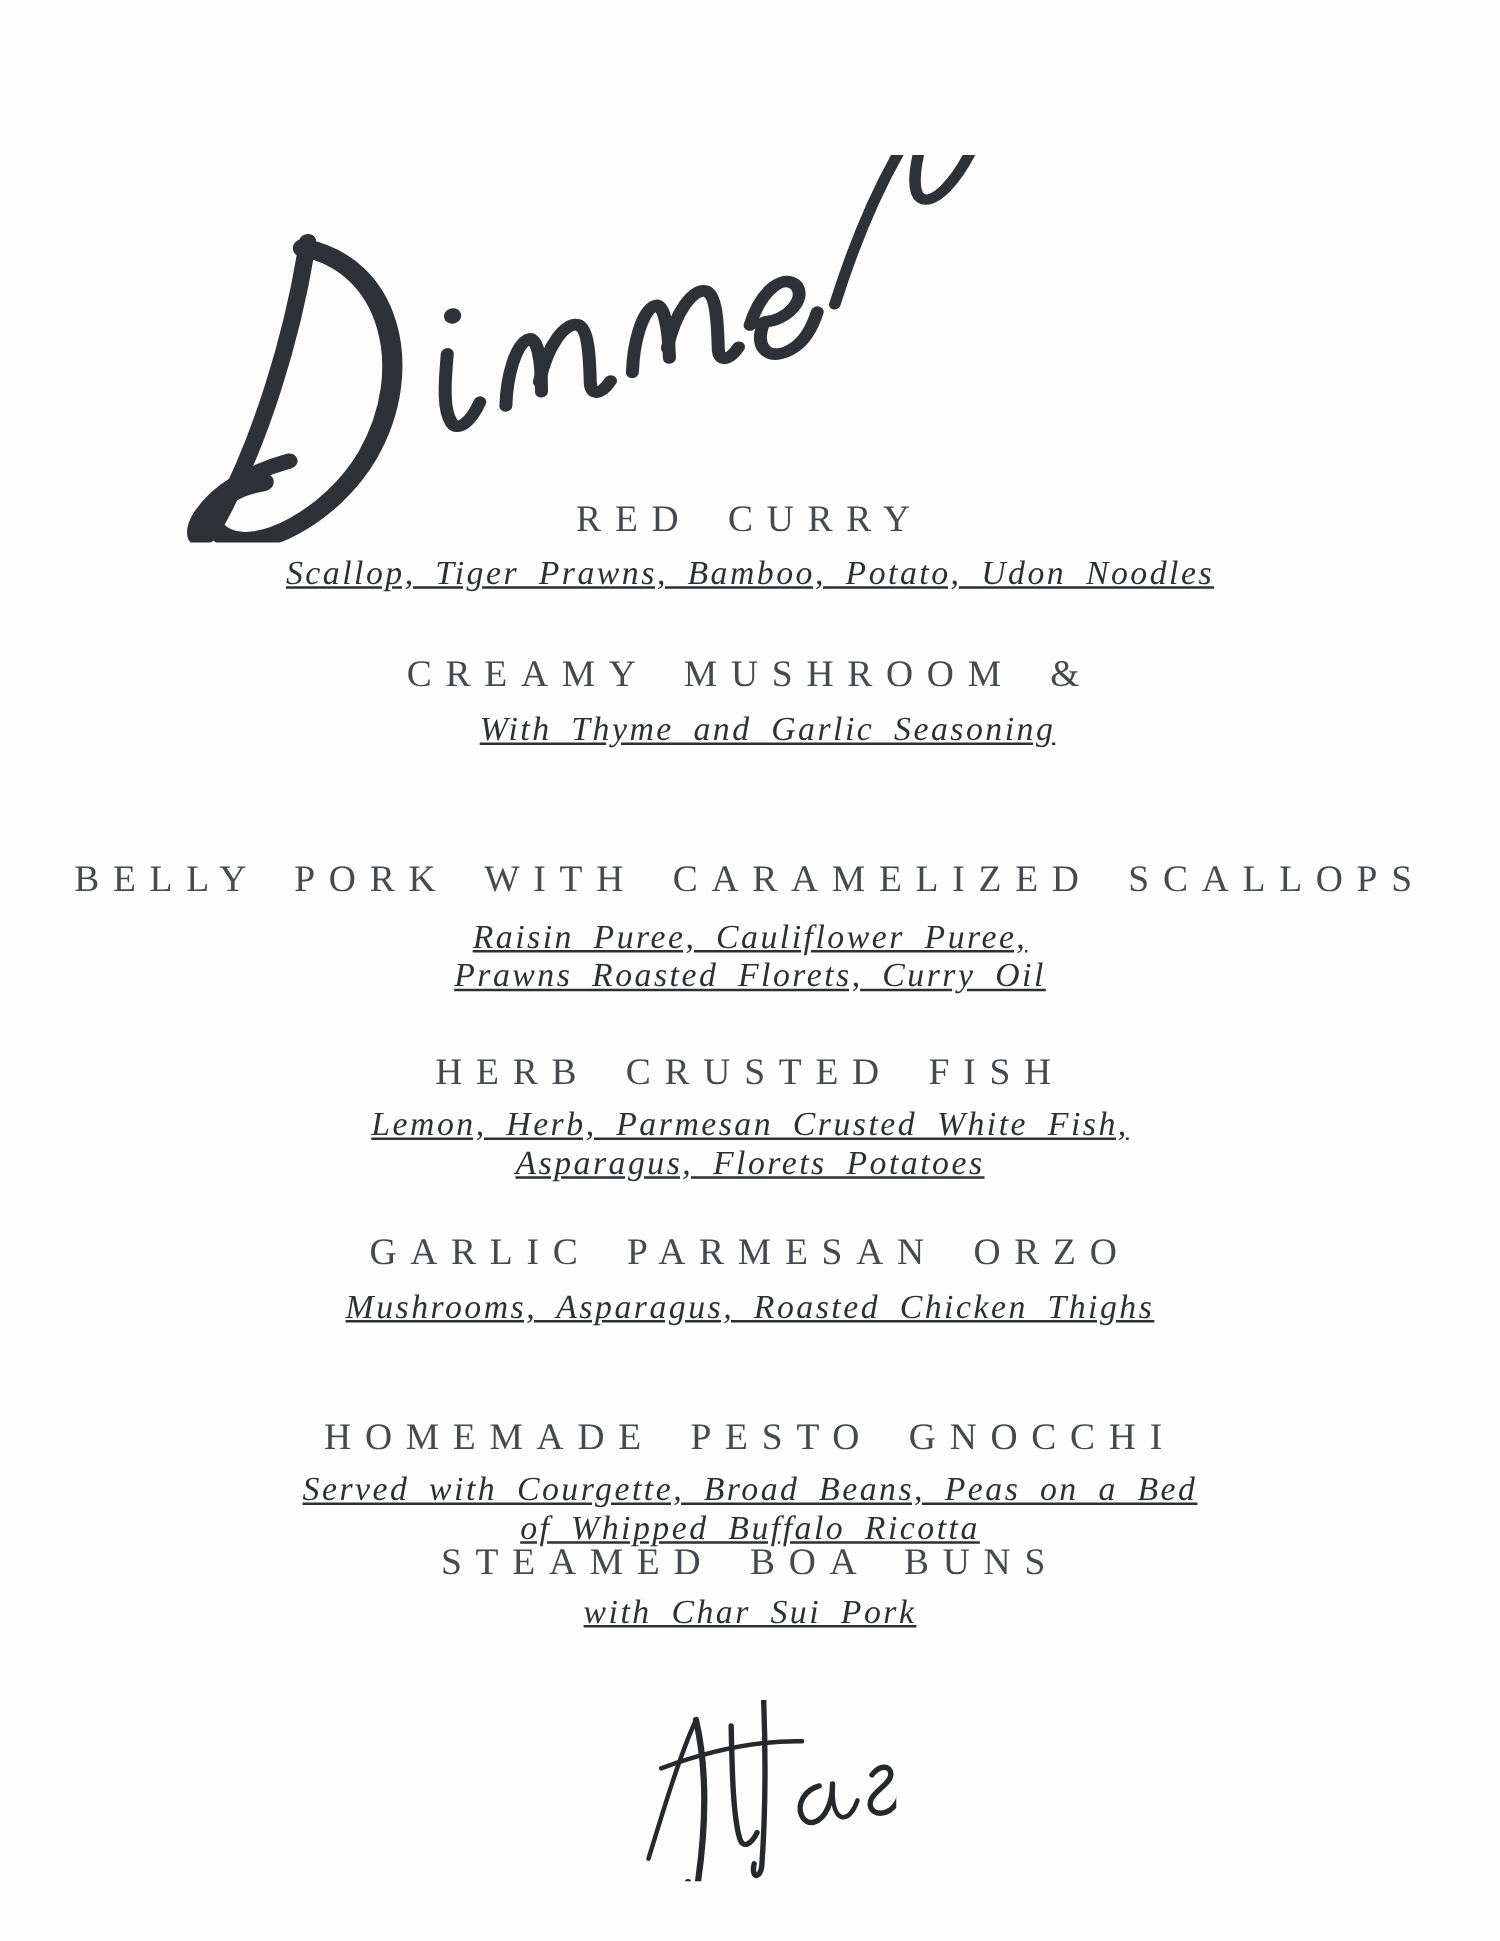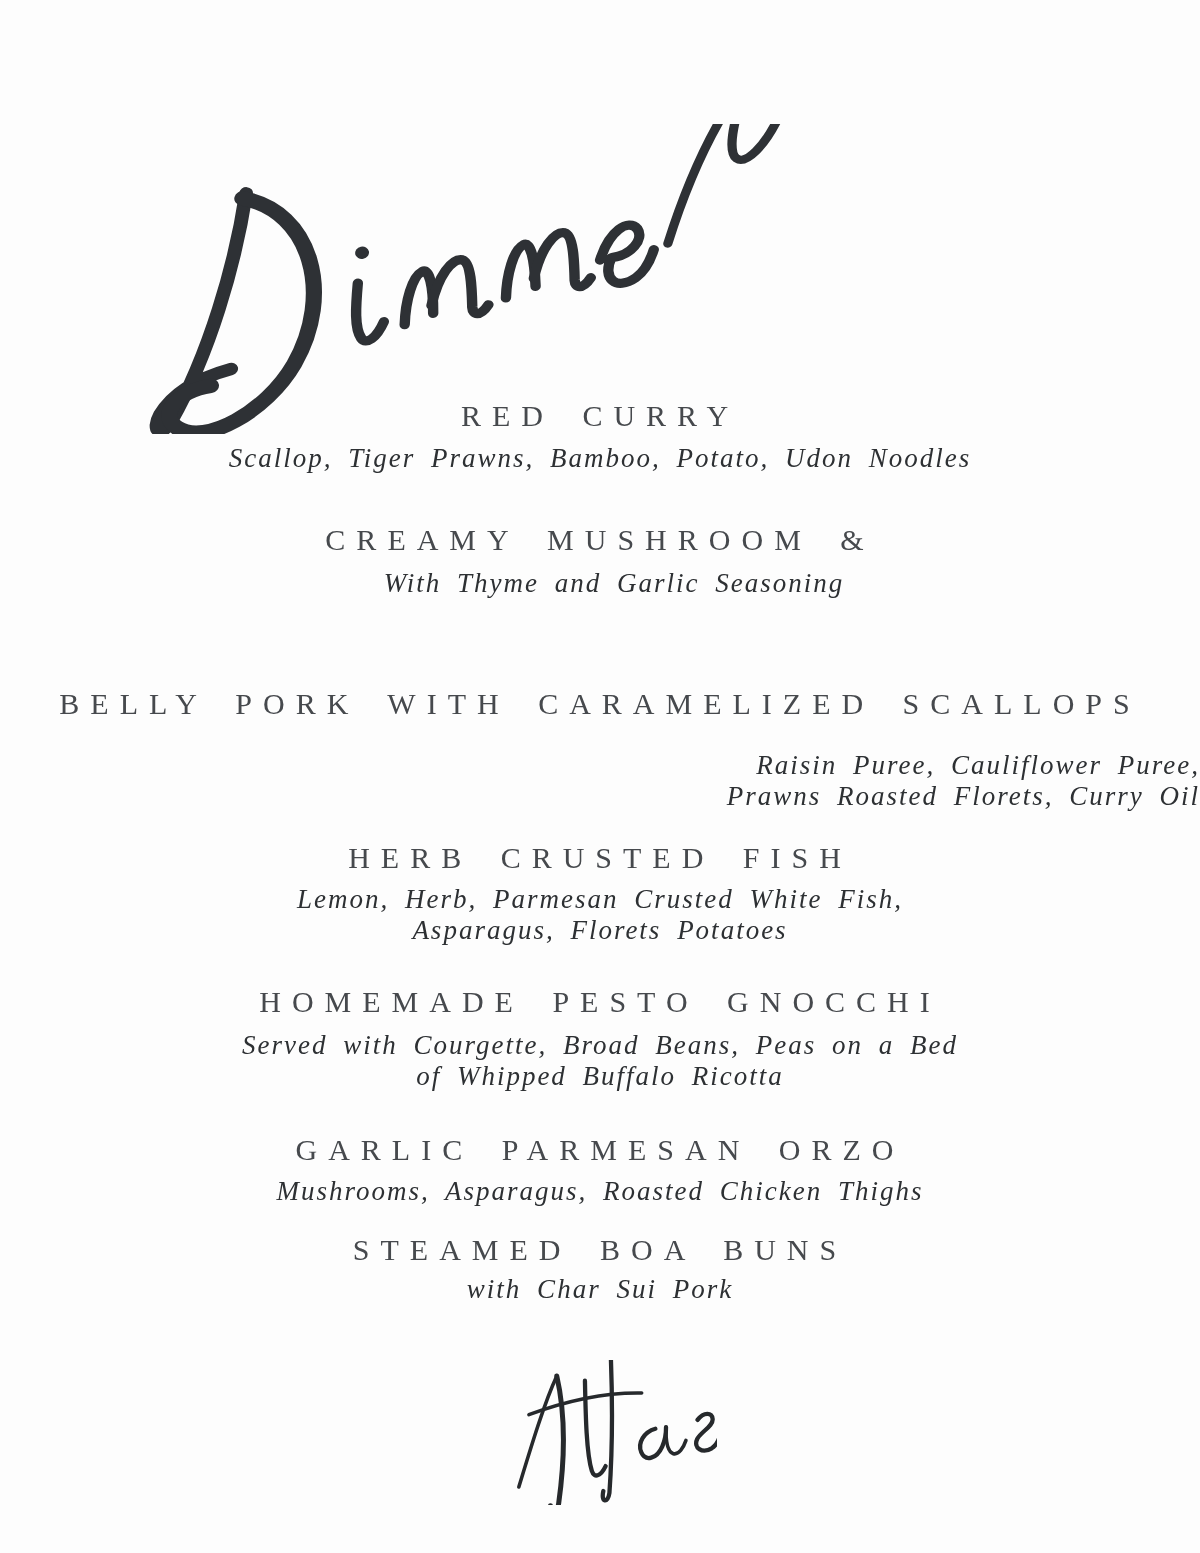--- a/index.html
+++ b/index.html
@@ -33,28 +33,28 @@
   .name-line{display:block;}
   .item-desc{
     margin:9px 0 0 0;
     font-style:italic;
     font-size:27px;
     line-height:31px;
     letter-spacing:2px;
     word-spacing:7px;
     color:#2d3033;
   }
-  .desc-line{display:block;}
+  .desc-line{display:block;text-decoration:underline;}
   
   .menu-item:nth-of-type(1){top:398px;}
   .menu-item:nth-of-type(2){top:520px;}
   .menu-item:nth-of-type(2) .item-name{line-height:40px;}
   .menu-item:nth-of-type(2) .item-desc{margin-top:8px;margin-left:28px;}
   .menu-item:nth-of-type(3){top:686px;}
-  .menu-item:nth-of-type(3) .item-desc{margin-top:28px;text-align:right;}
+  .menu-item:nth-of-type(3) .item-desc{margin-top:12px;}
   .menu-item:nth-of-type(4){top:840px;}
   .menu-item:nth-of-type(4) .item-desc{margin-top:8px;}
   .menu-item:nth-of-type(5){top:984px;}
   .menu-item:nth-of-type(5) .item-desc{margin-top:10px;}
   .menu-item:nth-of-type(6){top:1132px;}
   .menu-item:nth-of-type(6) .item-desc{margin-top:8px;}
   .menu-item:nth-of-type(7){top:1232px;}
   .menu-item:nth-of-type(7) .item-desc{margin-top:6px;}
   
   .brand-wrap{
@@ -121,33 +121,33 @@
         <h2 class="item-name">
           <span class="name-line">HERB CRUSTED FISH</span>
         </h2>
         <p class="item-desc">
           <span class="desc-line">Lemon, Herb, Parmesan Crusted White Fish,</span>
           <span class="desc-line">Asparagus, Florets Potatoes</span>
         </p>
       </section>
       <section class="menu-item">
         <h2 class="item-name">
+          <span class="name-line">GARLIC PARMESAN ORZO</span>
+        </h2>
+        <p class="item-desc">
+          <span class="desc-line">Mushrooms, Asparagus, Roasted Chicken Thighs</span>
+        </p>
+      </section>
+      <section class="menu-item">
+        <h2 class="item-name">
           <span class="name-line">HOMEMADE PESTO GNOCCHI</span>
         </h2>
         <p class="item-desc">
           <span class="desc-line">Served with Courgette, Broad Beans, Peas on a Bed</span>
           <span class="desc-line">of Whipped Buffalo Ricotta</span>
-        </p>
-      </section>
-      <section class="menu-item">
-        <h2 class="item-name">
-          <span class="name-line">GARLIC PARMESAN ORZO</span>
-        </h2>
-        <p class="item-desc">
-          <span class="desc-line">Mushrooms, Asparagus, Roasted Chicken Thighs</span>
         </p>
       </section>
       <section class="menu-item">
         <h2 class="item-name">
           <span class="name-line">STEAMED BOA BUNS</span>
         </h2>
         <p class="item-desc">
           <span class="desc-line">with Char Sui Pork</span>
         </p>
       </section>

